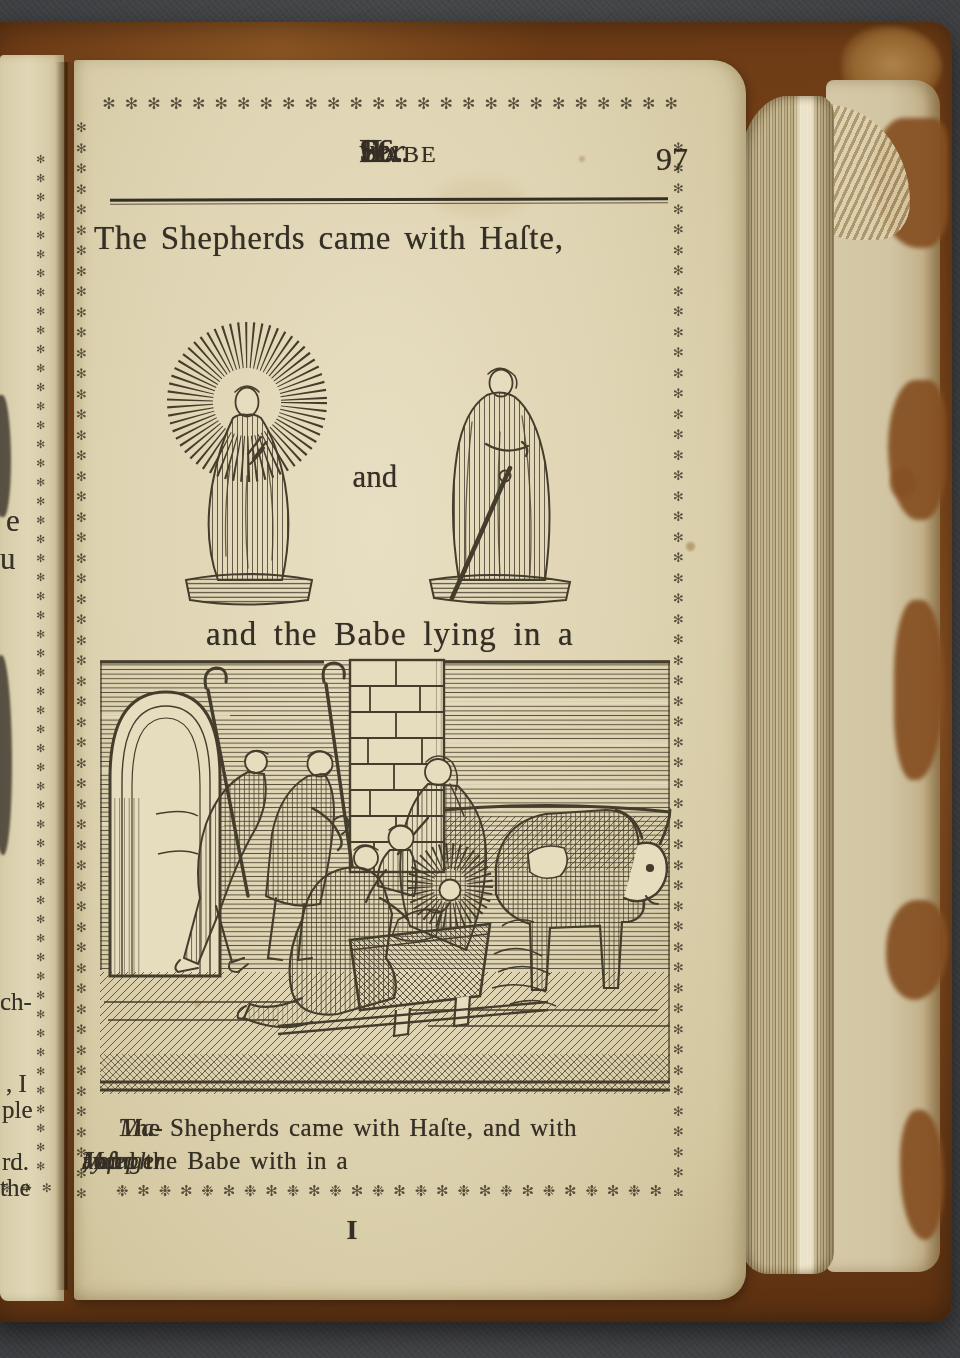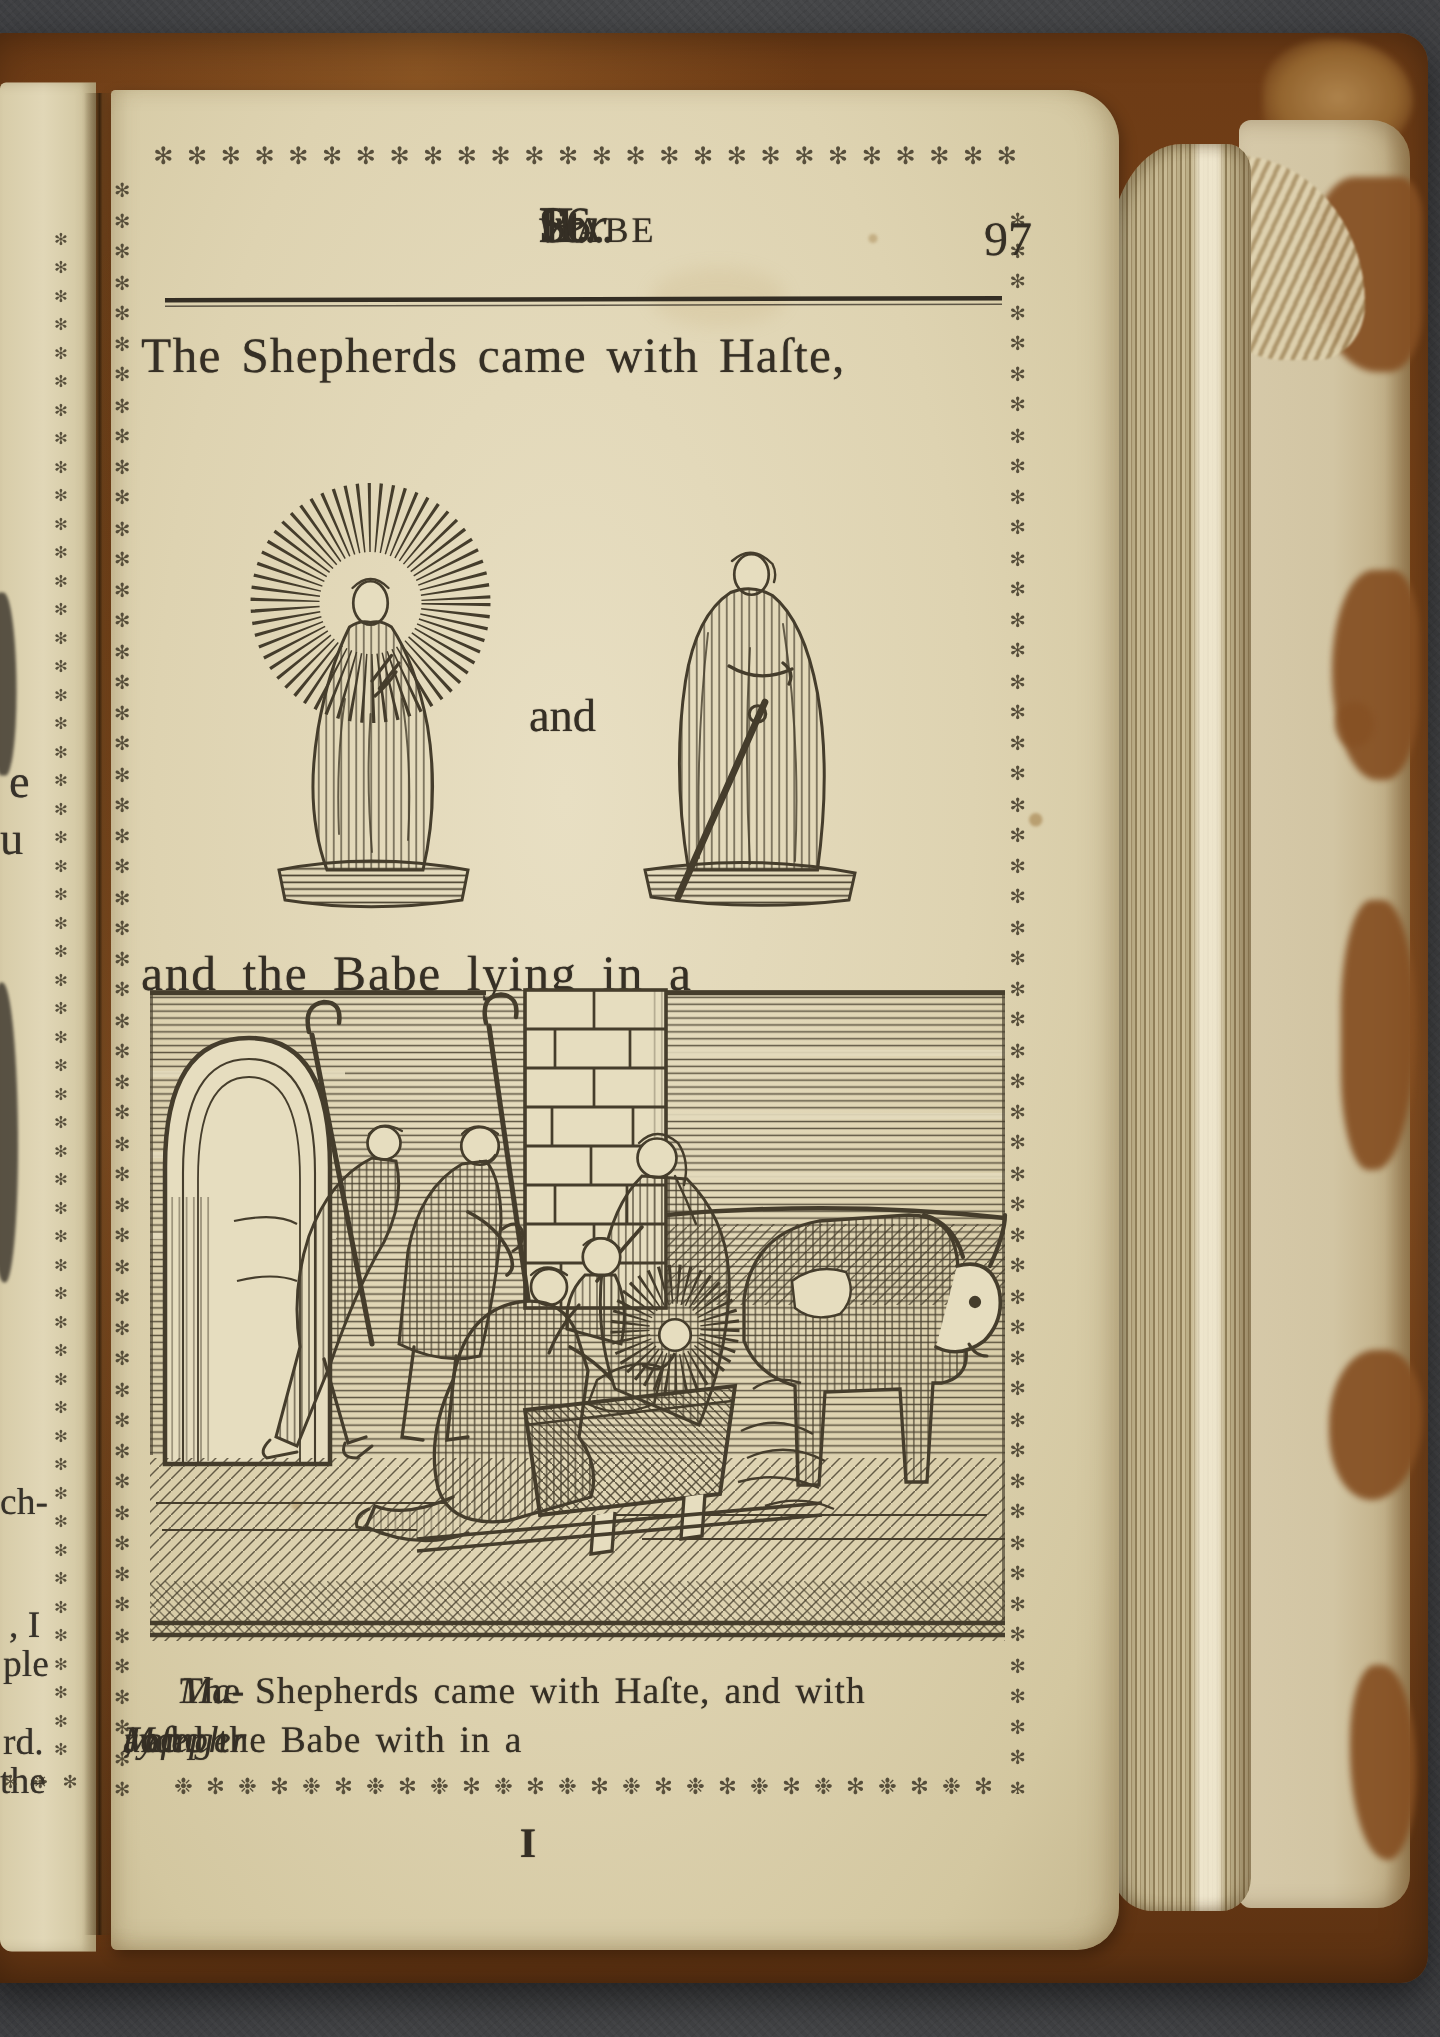--- a/index.html
+++ b/index.html
@@ -89,22 +89,22 @@
   .sc{font-variant:small-caps;letter-spacing:2px;}
   .it{font-style:italic;}
   .page-num{left:582px;top:82px;font-size:32px;}
   .rule{left:36px;top:138px;width:558px;height:6px;
     border-top:3.5px solid #342e24;border-bottom:1px solid rgba(52,46,36,.75);
     transform:rotate(-.15deg);}
   .h-line{left:20px;top:160px;width:592px;font-size:33px;text-align:left;
     letter-spacing:.8px;word-spacing:4px;white-space:nowrap;}
   .h-line2{top:203px;}
   .and-mid{left:256px;top:400px;width:90px;font-size:31px;text-align:center;}
-  .rebus-line{left:20px;top:556px;width:592px;font-size:33px;text-align:left;
-    letter-spacing:1.2px;word-spacing:7px;white-space:nowrap;margin-top:16px;}
+  .rebus-line{left:20px;top:556px;width:592px;font-size:33px;text-align:center;
+    letter-spacing:1.2px;word-spacing:7px;white-space:nowrap;}
   .cap{font-size:25px;letter-spacing:.6px;word-spacing:2.5px;white-space:nowrap;}
   .cap1{left:46px;top:1054px;}
   .cap2{left:8px;top:1087px;}
   .sig{left:0;top:1154px;width:556px;text-align:center;font-size:28px;font-weight:bold;}
   .fig{overflow:visible;}
   .spot{border-radius:50%;background:#9d7840;filter:blur(1px);}
   .sp1{left:612px;top:482px;width:9px;height:9px;opacity:.55;}
   .sp2{left:505px;top:96px;width:6px;height:6px;opacity:.4;}
   .sp3{left:360px;top:118px;width:90px;height:40px;border-radius:50%;
        background:#b99a5e;opacity:.14;filter:blur(6px);}

